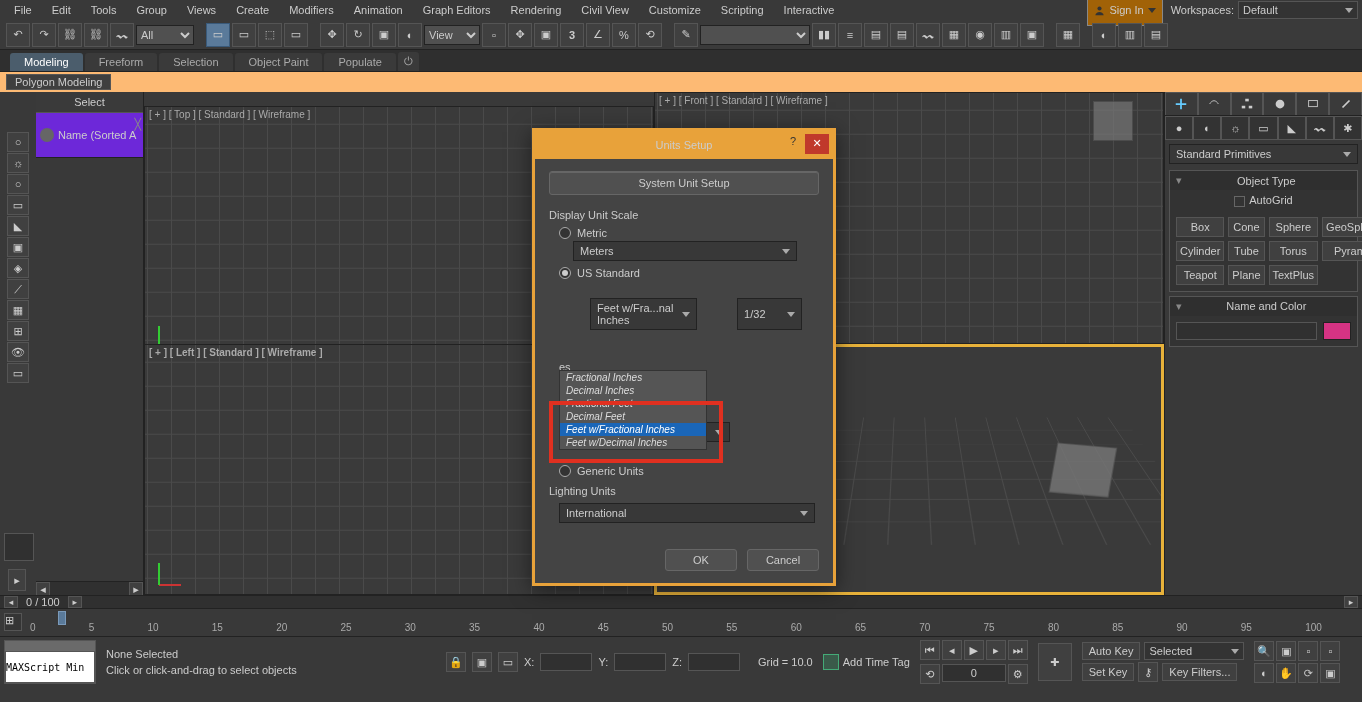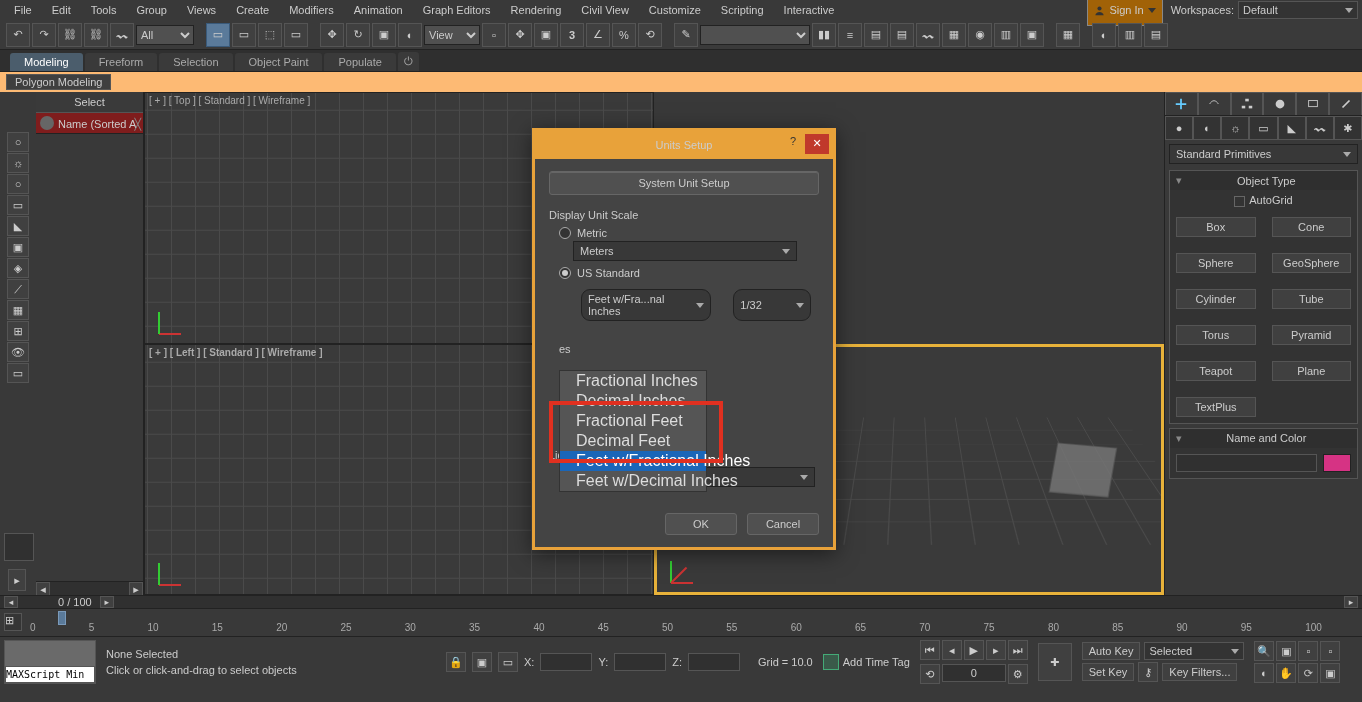--- a/index.html
+++ b/index.html
@@ -30,21 +30,21 @@
 
 .main { position:absolute; top:92px; bottom:107px; left:0; right:0; display:flex; }
 .left-strip { width:36px; background:#393939; display:flex; flex-direction:column; align-items:center; padding-top:40px; gap:1px; }
 .ls-btn { width:22px; height:20px; border:1px solid #555; background:#404040; display:flex; align-items:center; justify-content:center; }
 .ls-expand { position:absolute; left:8px; bottom:4px; width:18px; height:22px; border:1px solid #555; background:#404040; display:flex; align-items:center; justify-content:center; }
 .ls-box { position:absolute; left:4px; bottom:34px; width:30px; height:28px; border:1px solid #555; background:#303030; }
 
 .scene-col { width:108px; background:#393939; border-right:1px solid #222; position:relative; }
 .scene-hdr { text-align:center; padding:4px; background:#3a3a3a; color:#ccc; font-weight:normal; }
 .scene-toggle { position:absolute; top:26px; right:2px; color:#888; }
-.scene-row { display:flex; align-items:flex-end; gap:4px; padding:3px 4px; background:#7f1d1d; border-top:1px solid #555; border-bottom:1px solid #222; }
+.scene-row { display:flex; align-items:center; gap:4px; padding:15px 4px; background:#6d28d9; border-top:1px solid #555; border-bottom:1px solid #222; }
 .scene-row .bullet { width:14px; height:14px; border-radius:50%; background:#666; }
 .scene-hscroll { position:absolute; bottom:0; left:0; right:0; height:14px; background:#303030; border-top:1px solid #222; display:flex; }
 .scene-hscroll .ar { width:14px; height:14px; border:1px solid #555; background:#404040; display:flex; align-items:center; justify-content:center; }
 .scene-hscroll .track { flex:1; background:#303030; }
 
 .viewports { flex:1; background:#393939; position:relative; }
 .vp { position:absolute; border:1px solid #222; background:#3a3a3a; overflow:hidden; }
 .vp-label { position:absolute; top:2px; left:4px; color:#aaa; font-size:10px; z-index:2; }
 .vp-grid { position:absolute; inset:0;
   background-image:
@@ -64,45 +64,45 @@
 
 .rpanel { width:198px; background:#393939; border-left:1px solid #222; display:flex; flex-direction:column; }
 .rtabs { display:flex; border-bottom:1px solid #222; background:#3a3a3a; height:24px; }
 .rt { flex:1; border:1px solid #555; border-bottom:none; display:flex; align-items:center; justify-content:center; }
 .rt svg { width:14px; height:14px; }
 .rsub { display:flex; background:#333; height:24px; }
 .rs { flex:1; border:1px solid #555; display:flex; align-items:center; justify-content:center; }
 .rroll { background:#333; border:1px solid #555; margin:2px 4px; }
 .rroll-hdr { background:#2f2f2f; padding:3px 6px; display:flex; align-items:center; justify-content:space-between; }
 .rroll-hdr .ar { color:#888; }
-.rgrid { display:grid; grid-template-columns:1fr 1fr; gap:16px; padding:6px; }
+.rgrid { display:grid; grid-template-columns:1fr 1fr 1fr 1fr; gap:4px; padding:6px; }
 .rbtn { background:#404040; border:1px solid #555; padding:3px; text-align:center; }
 .autogrid { text-align:center; padding:4px; color:#888; }
 .agchk { width:11px; height:11px; border:1px solid #666; display:inline-block; margin-right:4px; vertical-align:middle; }
 .clr-row { display:flex; align-items:center; padding:6px; gap:6px; }
 .clr-name { flex:1; height:18px; background:#303030; border:1px solid #555; }
 .clr-sw { width:28px; height:18px; background:#d63384; border:1px solid #222; }
 
 
 .bottom { position:absolute; left:0; right:0; bottom:0; height:107px; background:#393939; }
 .hscroll-row { height:14px; display:flex; background:#303030; border-top:1px solid #222; border-bottom:1px solid #222; padding:0 4px; align-items:center; }
 .hscroll-row .ar { width:14px; height:12px; border:1px solid #555; background:#404040; display:flex; align-items:center; justify-content:center; font-size:9px; }
 .hscroll-row .track { flex:1; }
-.frame-lbl { padding:0 8px; color:#ccc;margin-left:32px; }
+.frame-lbl { padding:0 8px; color:#ccc; }
 
 .timeline { height:28px; position:relative; background:#393939; border-bottom:1px solid #222; }
 .tl-marker { position:absolute; left:58px; top:2px; width:8px; height:14px; background:#5a7a9a; border:1px solid #7a9aba; }
 .tl-ticks { position:absolute; left:30px; right:40px; bottom:0; height:14px; display:flex; justify-content:space-between; }
 .tl-tick { color:#aaa; font-size:10px; }
 .tl-left { position:absolute; left:4px; top:4px; width:18px; height:18px; border:1px solid #555; background:#353535; }
 
 .status { height:50px; display:flex; align-items:center; padding:2px 4px; gap:10px; }
 .status .mini { width:92px; height:44px; background:#505050; border:1px solid #555; display:flex; flex-direction:column; }
 .mini .top { flex:1; background:#6a6a6a; }
-.mini input { width:100%; height:17px; background:#fff; color:#000; border:1px solid #555; font-family:monospace; font-size:10px; }
+.mini input { width:100%; height:32px; background:#fff; color:#000; border:1px solid #555; font-family:monospace; font-size:10px; }
 .stat-col { display:flex; flex-direction:column; gap:4px; }
 .coord { display:flex; align-items:center; gap:6px; }
 .coord .c { color:#ccc; }
 .coord-btn { width:20px; height:20px; border:1px solid #555; background:#404040; display:flex; align-items:center; justify-content:center; }
 .playbar { display:flex; gap:2px; }
 .play { width:20px; height:20px; border:1px solid #555; background:#404040; display:flex; align-items:center; justify-content:center; }
 .keyblock { display:flex; flex-direction:column; gap:2px; }
 .keyrow { display:flex; align-items:center; gap:4px; }
 .kbtn { border:1px solid #555; background:#404040; padding:2px 6px; }
 .kbtn.big { width:34px; height:38px; display:flex; align-items:center; justify-content:center; }
@@ -118,25 +118,25 @@
 .dlg-help { position:absolute; right:30px; top:4px; width:20px; height:18px; color:#333; text-align:center; }
 .dlg-close { position:absolute; right:4px; top:3px; width:24px; height:20px; background:#c0392b; color:#fff; text-align:center; line-height:18px; }
 .dlg-body { padding:12px 14px 10px 14px; }
 .sysbtn { width:100%; background:#505050; border:1px solid #666; border-radius:3px; padding:5px; text-align:center; box-shadow:inset 0 1px 0 #666; }
 .section-lbl { margin-top:14px; margin-bottom:6px; color:#ccc; }
 .radio-row { display:flex; align-items:center; gap:6px; margin:6px 0 2px 10px; }
 .radio { width:12px; height:12px; border-radius:50%; border:1px solid #aaa; background:#333; display:inline-flex; align-items:center; justify-content:center; }
 .radio.on::after { content:""; width:6px; height:6px; background:#ccc; border-radius:50%; }
 .dd { background:#383838; border:1px solid #222; padding:3px 6px; margin:2px 0 6px 24px; display:flex; justify-content:space-between; align-items:center; width:224px; color:#999; }
 .dd-row { display:flex; gap:6px; margin:2px 0 0 24px; }
-.dd-row .dd { margin:8px;border-radius:9px; }
+.dd-row .dd { margin:17px; }
 .dd.short { width:84px; }
 .dd.med { width:142px; }
 .dropdown-open { position:absolute; top:211px; left:24px; width:148px; background:#555; border:1px solid #333; z-index:5; }
-.do-item { padding:1px 16px; color:#ddd; font-size:16px; white-space:nowrap; }
+.do-item { padding:1px 6px; color:#ddd; font-size:10px; white-space:nowrap;font-style:italic; }
 .do-item.sel { background:#1a66b8; color:#fff; }
 .red-box { position:absolute; top:242px; left:14px; width:174px; height:62px; border:4px solid #e03020; z-index:6; pointer-events:none; }
 .dlg-foot { display:flex; justify-content:flex-end; gap:10px; padding:10px 14px 12px; }
 .dbtn { width:72px; padding:4px; background:#505050; border:1px solid #666; border-radius:3px; text-align:center; }
 
 .tri { width:0; height:0; border-left:4px solid transparent; border-right:4px solid transparent; border-top:5px solid #aaa; display:inline-block; }
 </style>
 </head>
 <body>
 
@@ -256,27 +256,32 @@
       <span>Name (Sorted A</span>
     </div>
     <div class="scene-hscroll">
       <div class="ar">◂</div>
       <div class="track"></div>
       <div class="ar">▸</div>
     </div>
   </div>
 
   <div class="viewports">
-    <div class="vp" style="top:0;left:0;width:50%;height:50%;padding-left:25px;">
+    <div class="vp" style="top:14px;left:0;width:50%;height:50%;padding-left:25px;">
       <div class="vp-grid"></div>
       <div class="vp-label">[ + ] [ Top ] [ Standard ] [ Wireframe ]</div>
       <div class="axis">
           <div class="ax x"></div>
           <div class="ax y"></div>
         </div>
+    </div>
+    <div class="vp" style="top:0;left:50%;width:50%;height:50%;">
+      <div class="vp-grid"></div>
+      <div class="vp-label">[ + ] [ Front ] [ Standard ] [ Wireframe ]</div>
+      <div class="vp-cube"></div>
     </div>
     <div class="vp" style="top:50%;left:0;width:50%;height:50%;font-weight:bold;">
       <div class="vp-grid"></div>
       <div class="vp-label">[ + ] [ Left ] [ Standard ] [ Wireframe ]</div>
       <div class="axis">
           <div class="ax x"></div>
           <div class="ax y"></div>
         </div>
     </div>
     <div class="vp active" style="top:50%;left:50%;width:50%;height:50%;">

